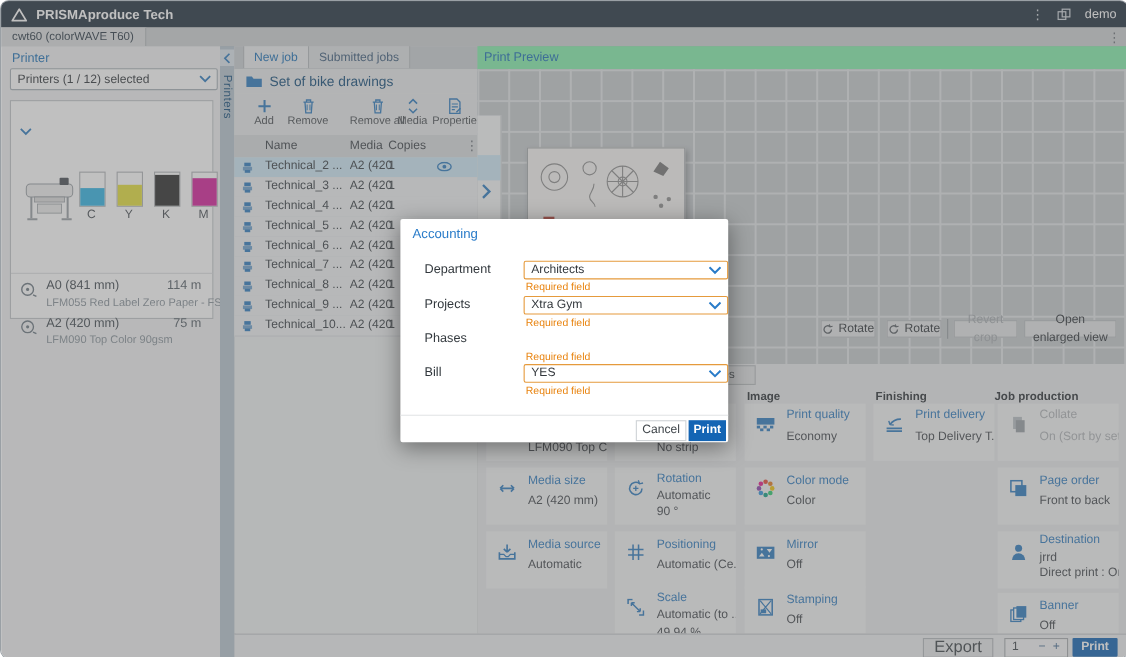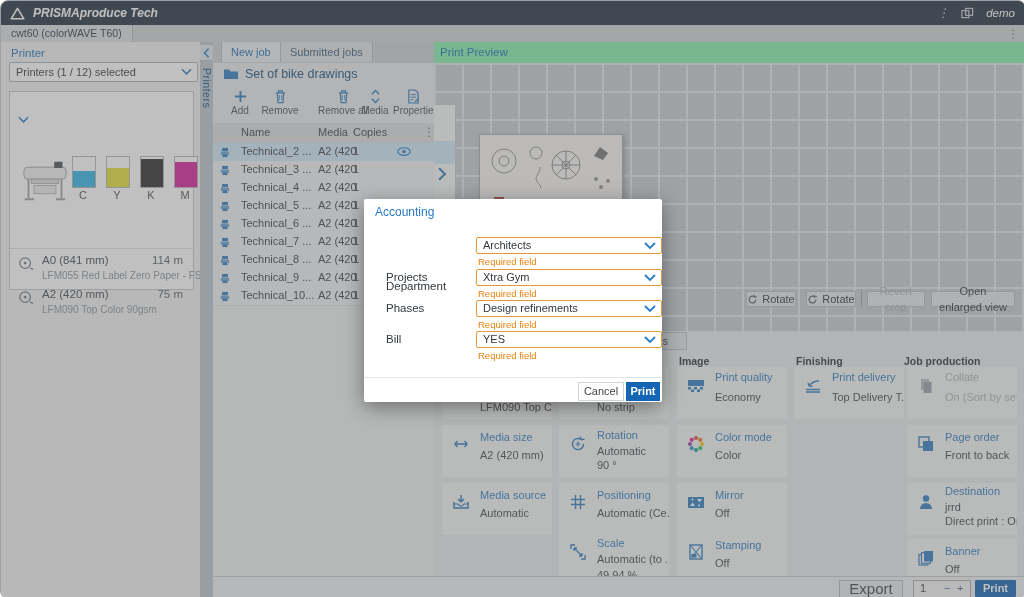--- a/index.html
+++ b/index.html
@@ -1,21 +1,21 @@
 <!DOCTYPE html>
 <html><head>
 <meta charset="utf-8">
 <style>
   html,body{margin:0;padding:0;background:#fff;font-family:"Liberation Sans",sans-serif;}
   .app{position:relative;width:1024px;height:597px;overflow:hidden;border-radius:8px;border:1px solid #9aa0a5;background:#eef0f1;}
   .abs{position:absolute;}
   svg{display:block;}
   .ic{color:#2f7cbf;}
   
-  .titlebar{left:0;top:0;width:1024px;height:24px;background:#243240;color:#fff;display:flex;align-items:center;font-style:italic;}
+  .titlebar{left:0;top:0;width:1024px;height:24px;background:#243240;color:#fff;display:flex;align-items:center;}
   .titlebar .t{font-size:12px;font-weight:bold;margin-left:8px;}
   .titlebar .logo{margin-left:9px;}
   .titlebar .right{margin-left:auto;display:flex;align-items:center;gap:12px;margin-right:10px;}
   .kebab{font-size:12px;color:#cfd6dc;line-height:1;letter-spacing:0;}
   .titlebar .user{font-size:11.5px;}
   
   .tabbar{left:0;top:24px;width:1024px;height:17px;background:#cfd2d4;border-bottom:1px solid #b4b8bb;}
   .wintab{position:absolute;left:0;top:0;height:17px;line-height:17px;padding:0 10px;background:#dcdfe1;border-right:1px solid #b4b8bb;font-size:10.5px;color:#2e3b47;}
   .tabbar .kebab{position:absolute;right:6px;top:3px;color:#6e747a;}
   
@@ -664,21 +664,21 @@
       <span class="p">+</span>
     </span>
     <span class="pbtn">Print</span>
   </div>
 
   <div class="abs dim"></div>
 
   <div class="abs modal">
     <span class="m-title">Accounting</span>
 
-    <span class="m-label" style="top:40px;margin-top:41px;">Department</span>
+    <span class="m-label" style="top:40px;">Department</span>
     <div class="m-dd" style="top:38px;">
       <span>Architects</span>
       <span class="chev ic">
           <svg width="12" height="8" viewBox="0 0 12 8">
             <path d="M1 1l5 5 5-5" fill="none" stroke="#2a7cc9" stroke-width="1.8"></path>
           </svg>
         </span>
     </div>
     <span class="m-hint" style="top:57px;">Required field</span>
 
@@ -687,28 +687,20 @@
       <span>Xtra Gym</span>
       <span class="chev ic">
           <svg width="12" height="8" viewBox="0 0 12 8">
             <path d="M1 1l5 5 5-5" fill="none" stroke="#2a7cc9" stroke-width="1.8"></path>
           </svg>
         </span>
     </div>
     <span class="m-hint" style="top:89px;">Required field</span>
 
     <span class="m-label" style="top:103px;">Phases</span>
-    <div class="m-dd" style="top:101px;">
-      <span>Design refinements</span>
-      <span class="chev ic">
-          <svg width="12" height="8" viewBox="0 0 12 8">
-            <path d="M1 1l5 5 5-5" fill="none" stroke="#2a7cc9" stroke-width="1.8"></path>
-          </svg>
-        </span>
-    </div>
     <span class="m-hint" style="top:120px;">Required field</span>
 
     <span class="m-label" style="top:134px;">Bill</span>
     <div class="m-dd" style="top:132px;">
       <span>YES</span>
       <span class="chev ic">
           <svg width="12" height="8" viewBox="0 0 12 8">
             <path d="M1 1l5 5 5-5" fill="none" stroke="#2a7cc9" stroke-width="1.8"></path>
           </svg>
         </span>

